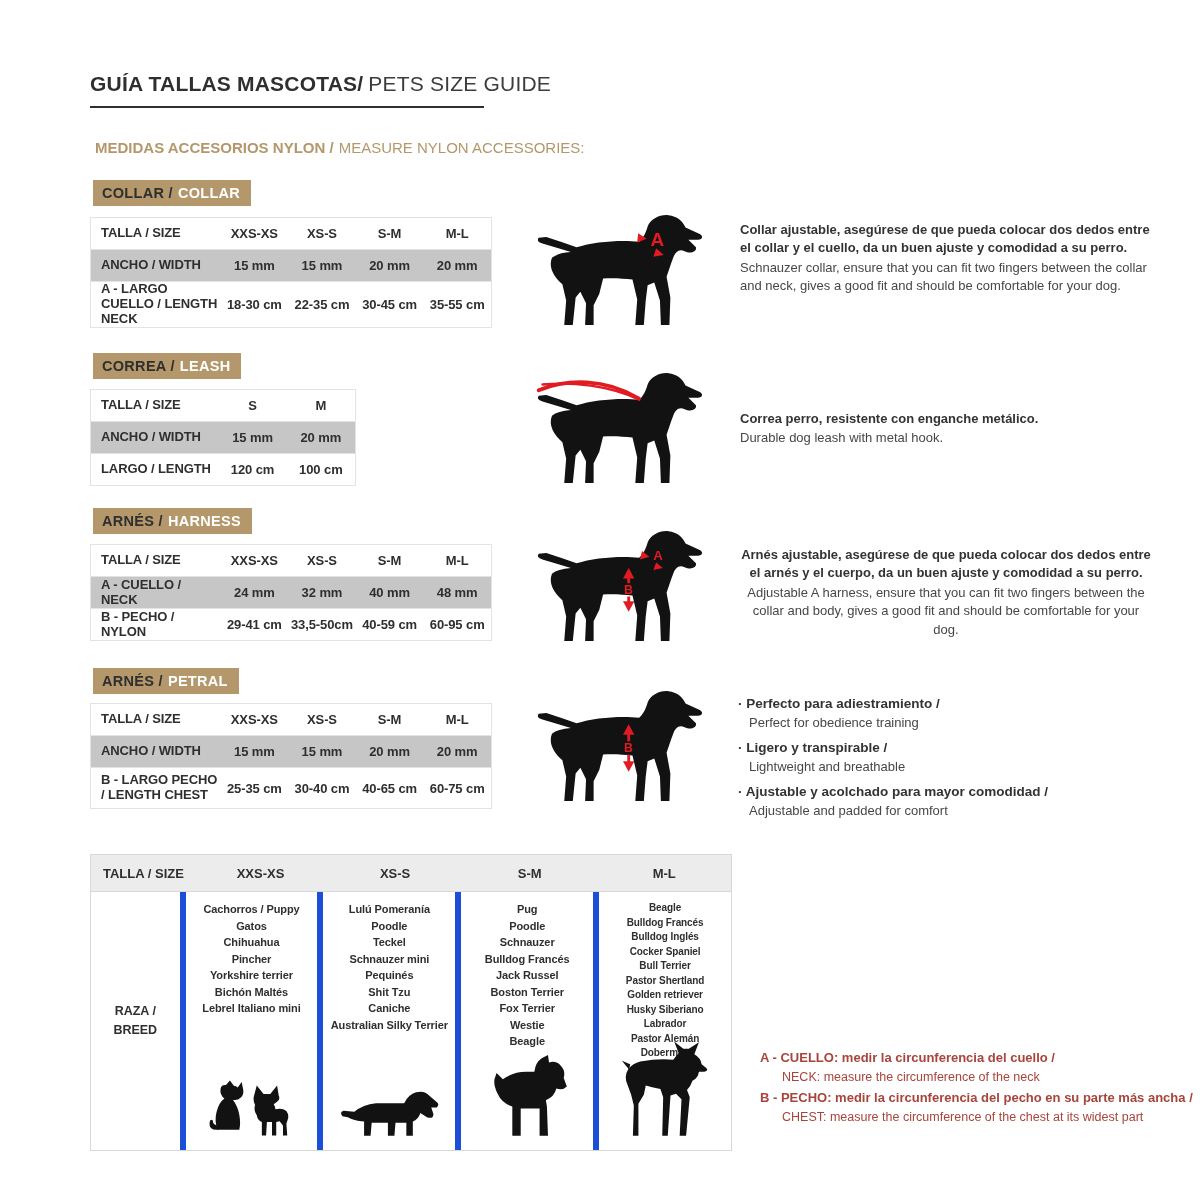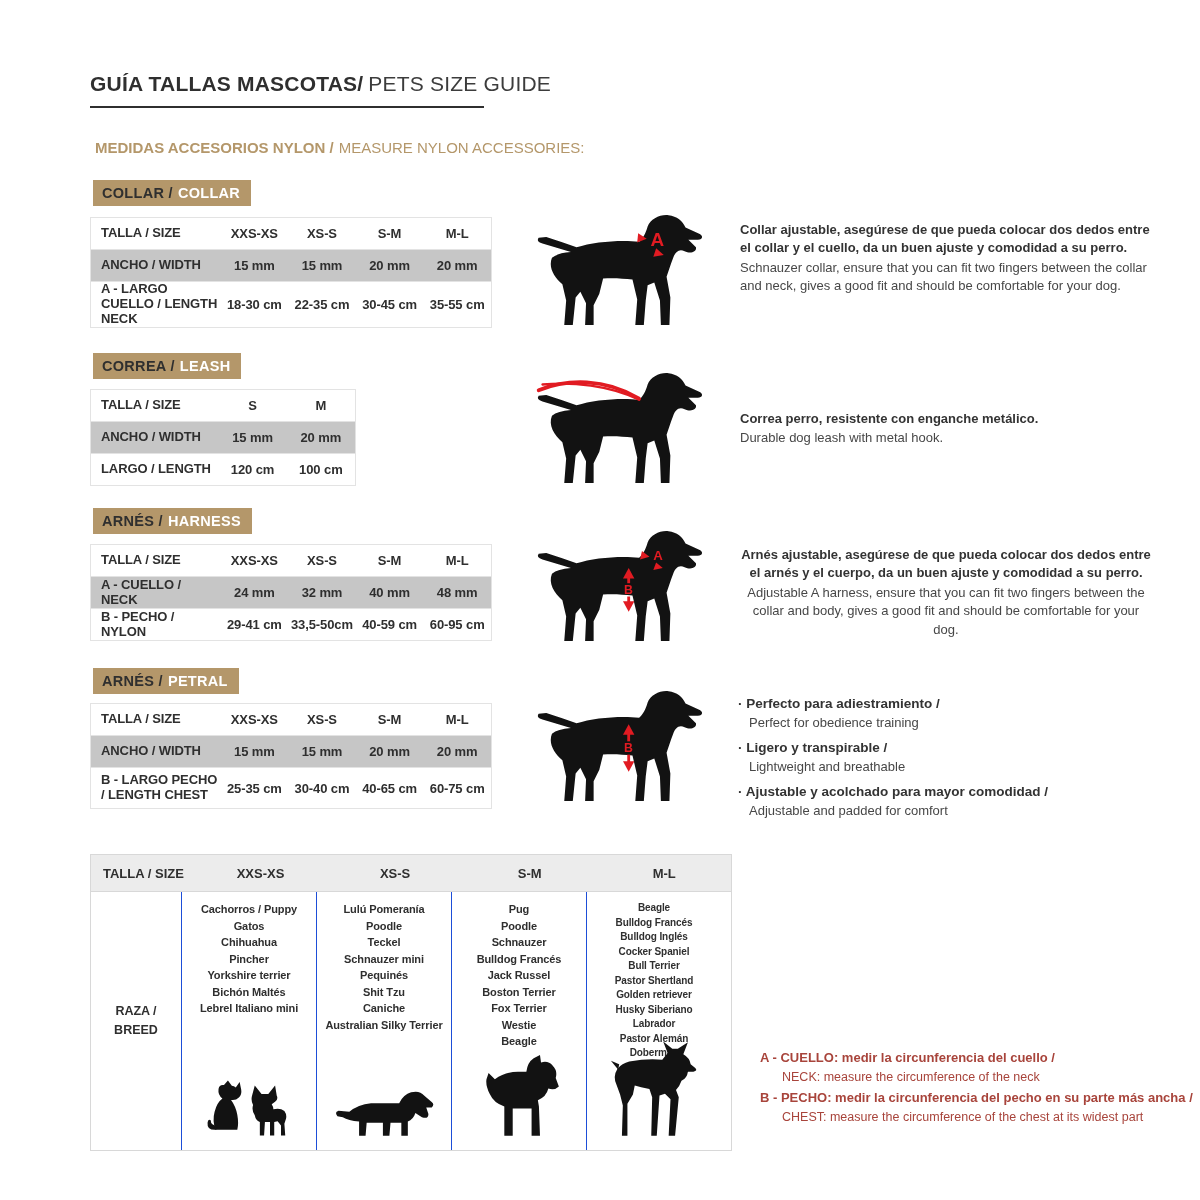--- a/index.html
+++ b/index.html
@@ -17,21 +17,21 @@
   
   .badge{background:var(--c-tan,#b4976a);padding:5px 11px 5px 9px;font-size:14.5px;font-weight:bold;
          letter-spacing:.3px;white-space:nowrap;width:max-content;}
   .badge .b-en{color:#fff;margin-left:5px;}
 
   
   .stable{font-size:13px;letter-spacing:-.1px;border:1px solid #e3e3e3;width:400px;background:#fff;}
   .stable.narrow{width:264px;}
   .strow{display:flex;align-items:center;min-height:31px;border-bottom:1px solid #e3e3e3;background:#fff;}
   .strow:last-child{border-bottom:none;}
-  .strow.shaded{background:var(--c-row_gray,#c6c6c6);justify-content:flex-end;}
+  .strow.shaded{background:var(--c-row_gray,#c6c6c6);}
   .strow.tall{min-height:40px;}
   .stlabel{width:122px;padding-left:10px;font-weight:bold;line-height:1.15;}
   .stcell{width:69px;text-align:center;font-weight:bold;}
   .stable.narrow .stcell{width:71px;}
 
   
   .dogfig{width:180px;height:119px;}
   .redln{stroke:var(--c-red,#e11b22);fill:none;}
   .redfill{fill:var(--c-red,#e11b22);}
   .mark-letter{fill:var(--c-red,#e11b22);font-family:"Liberation Sans",sans-serif;font-weight:bold;}
@@ -50,21 +50,21 @@
 
   
   .btable{left:90px;top:854px;width:640px;border:1px solid #d8d8d8;background:#fff;}
   .bt-head{display:flex;align-items:center;height:36px;background:var(--c-head_gray,#ececec);
            border-bottom:1px solid #d8d8d8;font-weight:bold;font-size:13px;}
   .bt-hlabel{width:90px;padding-left:12px;}
   .bt-hcell{width:134px;text-align:center;border-left:1px solid transparent;}
   .bt-body{display:flex;height:258px;}
   .bt-label{width:90px;display:flex;flex-direction:column;justify-content:center;align-items:center;
             font-weight:bold;font-size:12.5px;line-height:1.5;}
-  .bt-cell{width:134px;border-left:1px solid #1d4ed8;position:relative;padding-top:9px;box-sizing:content-box;}
+  .bt-cell{width:134px;border-left:6px solid #1d4ed8;position:relative;padding-top:9px;box-sizing:content-box;}
   .bt-list{text-align:center;font-weight:bold;font-size:11px;line-height:16.5px;white-space:pre-line;letter-spacing:-.1px;}
   .bt-cell.ml .bt-list{font-size:10px;line-height:14.5px;}
   .bt-sil{position:absolute;bottom:10px;left:0;width:100%;display:flex;justify-content:center;
           align-items:flex-end;gap:6px;}
 
   
   .notes{left:760px;top:1048px;width:435px;color:var(--c-note_red,#a8443b);}
   .note-es{font-size:13px;font-weight:bold;line-height:1.5;}
   .note-en{font-size:12.5px;line-height:1.5;margin-left:22px;margin-bottom:2px;}
 

